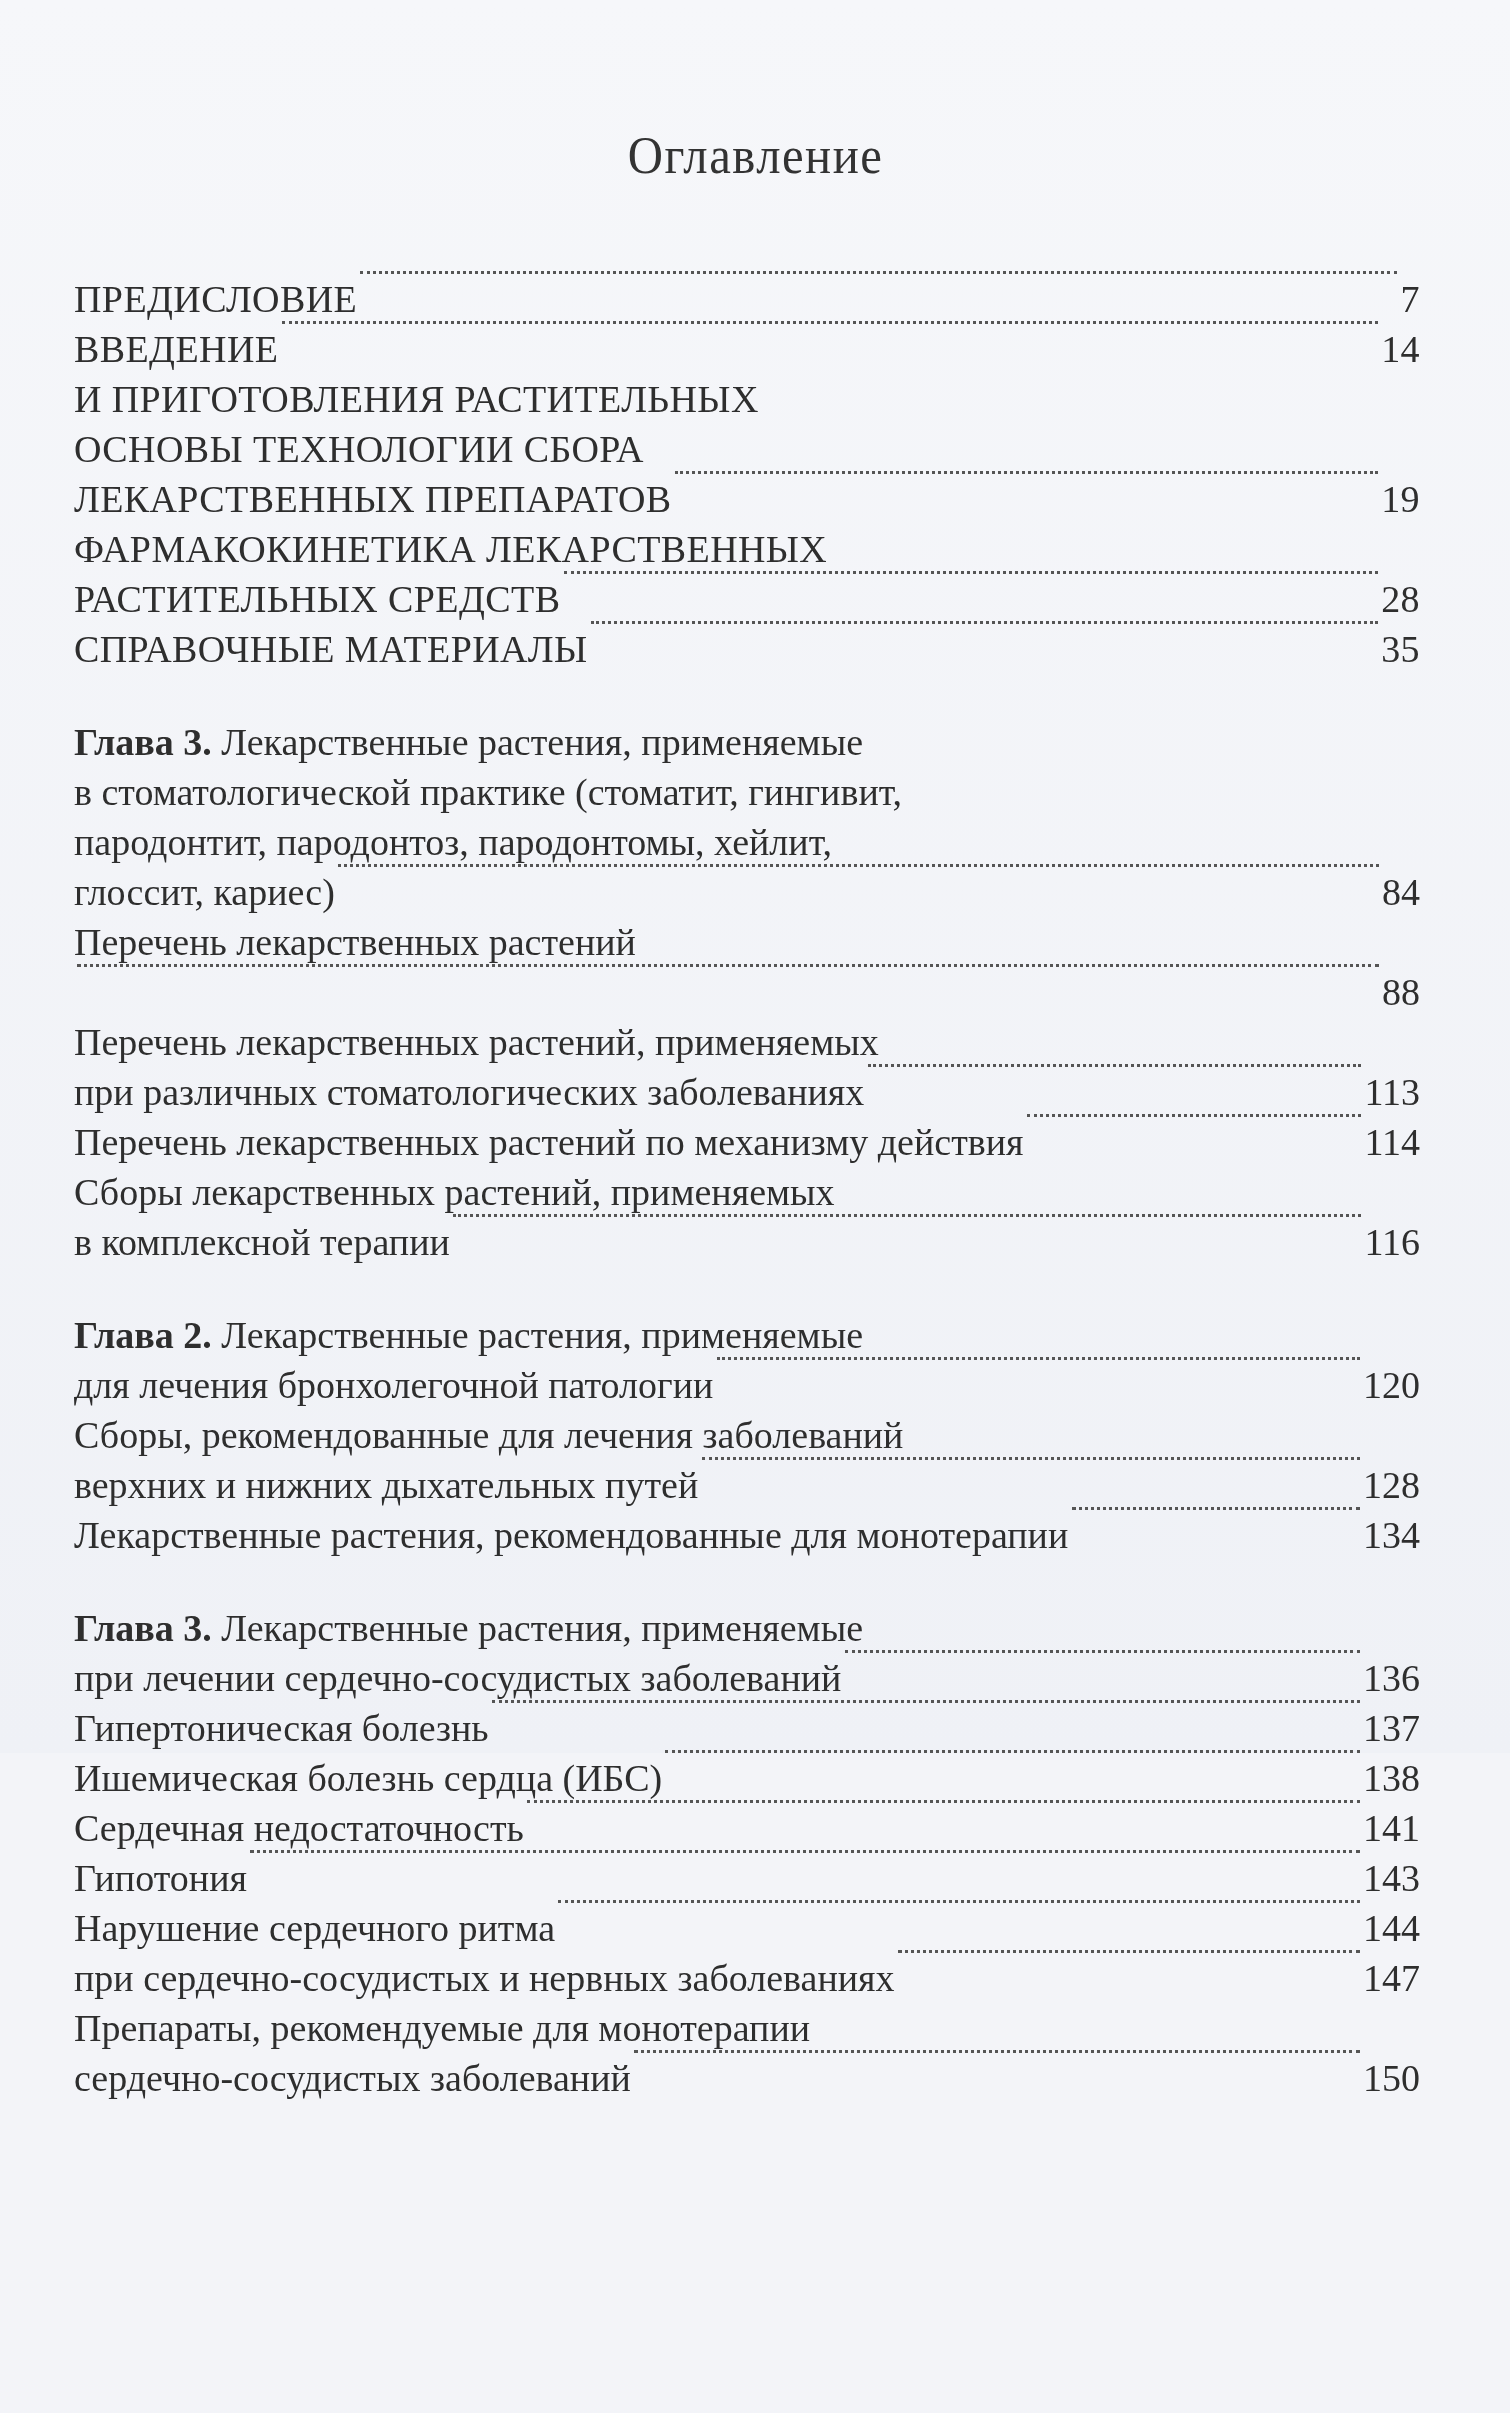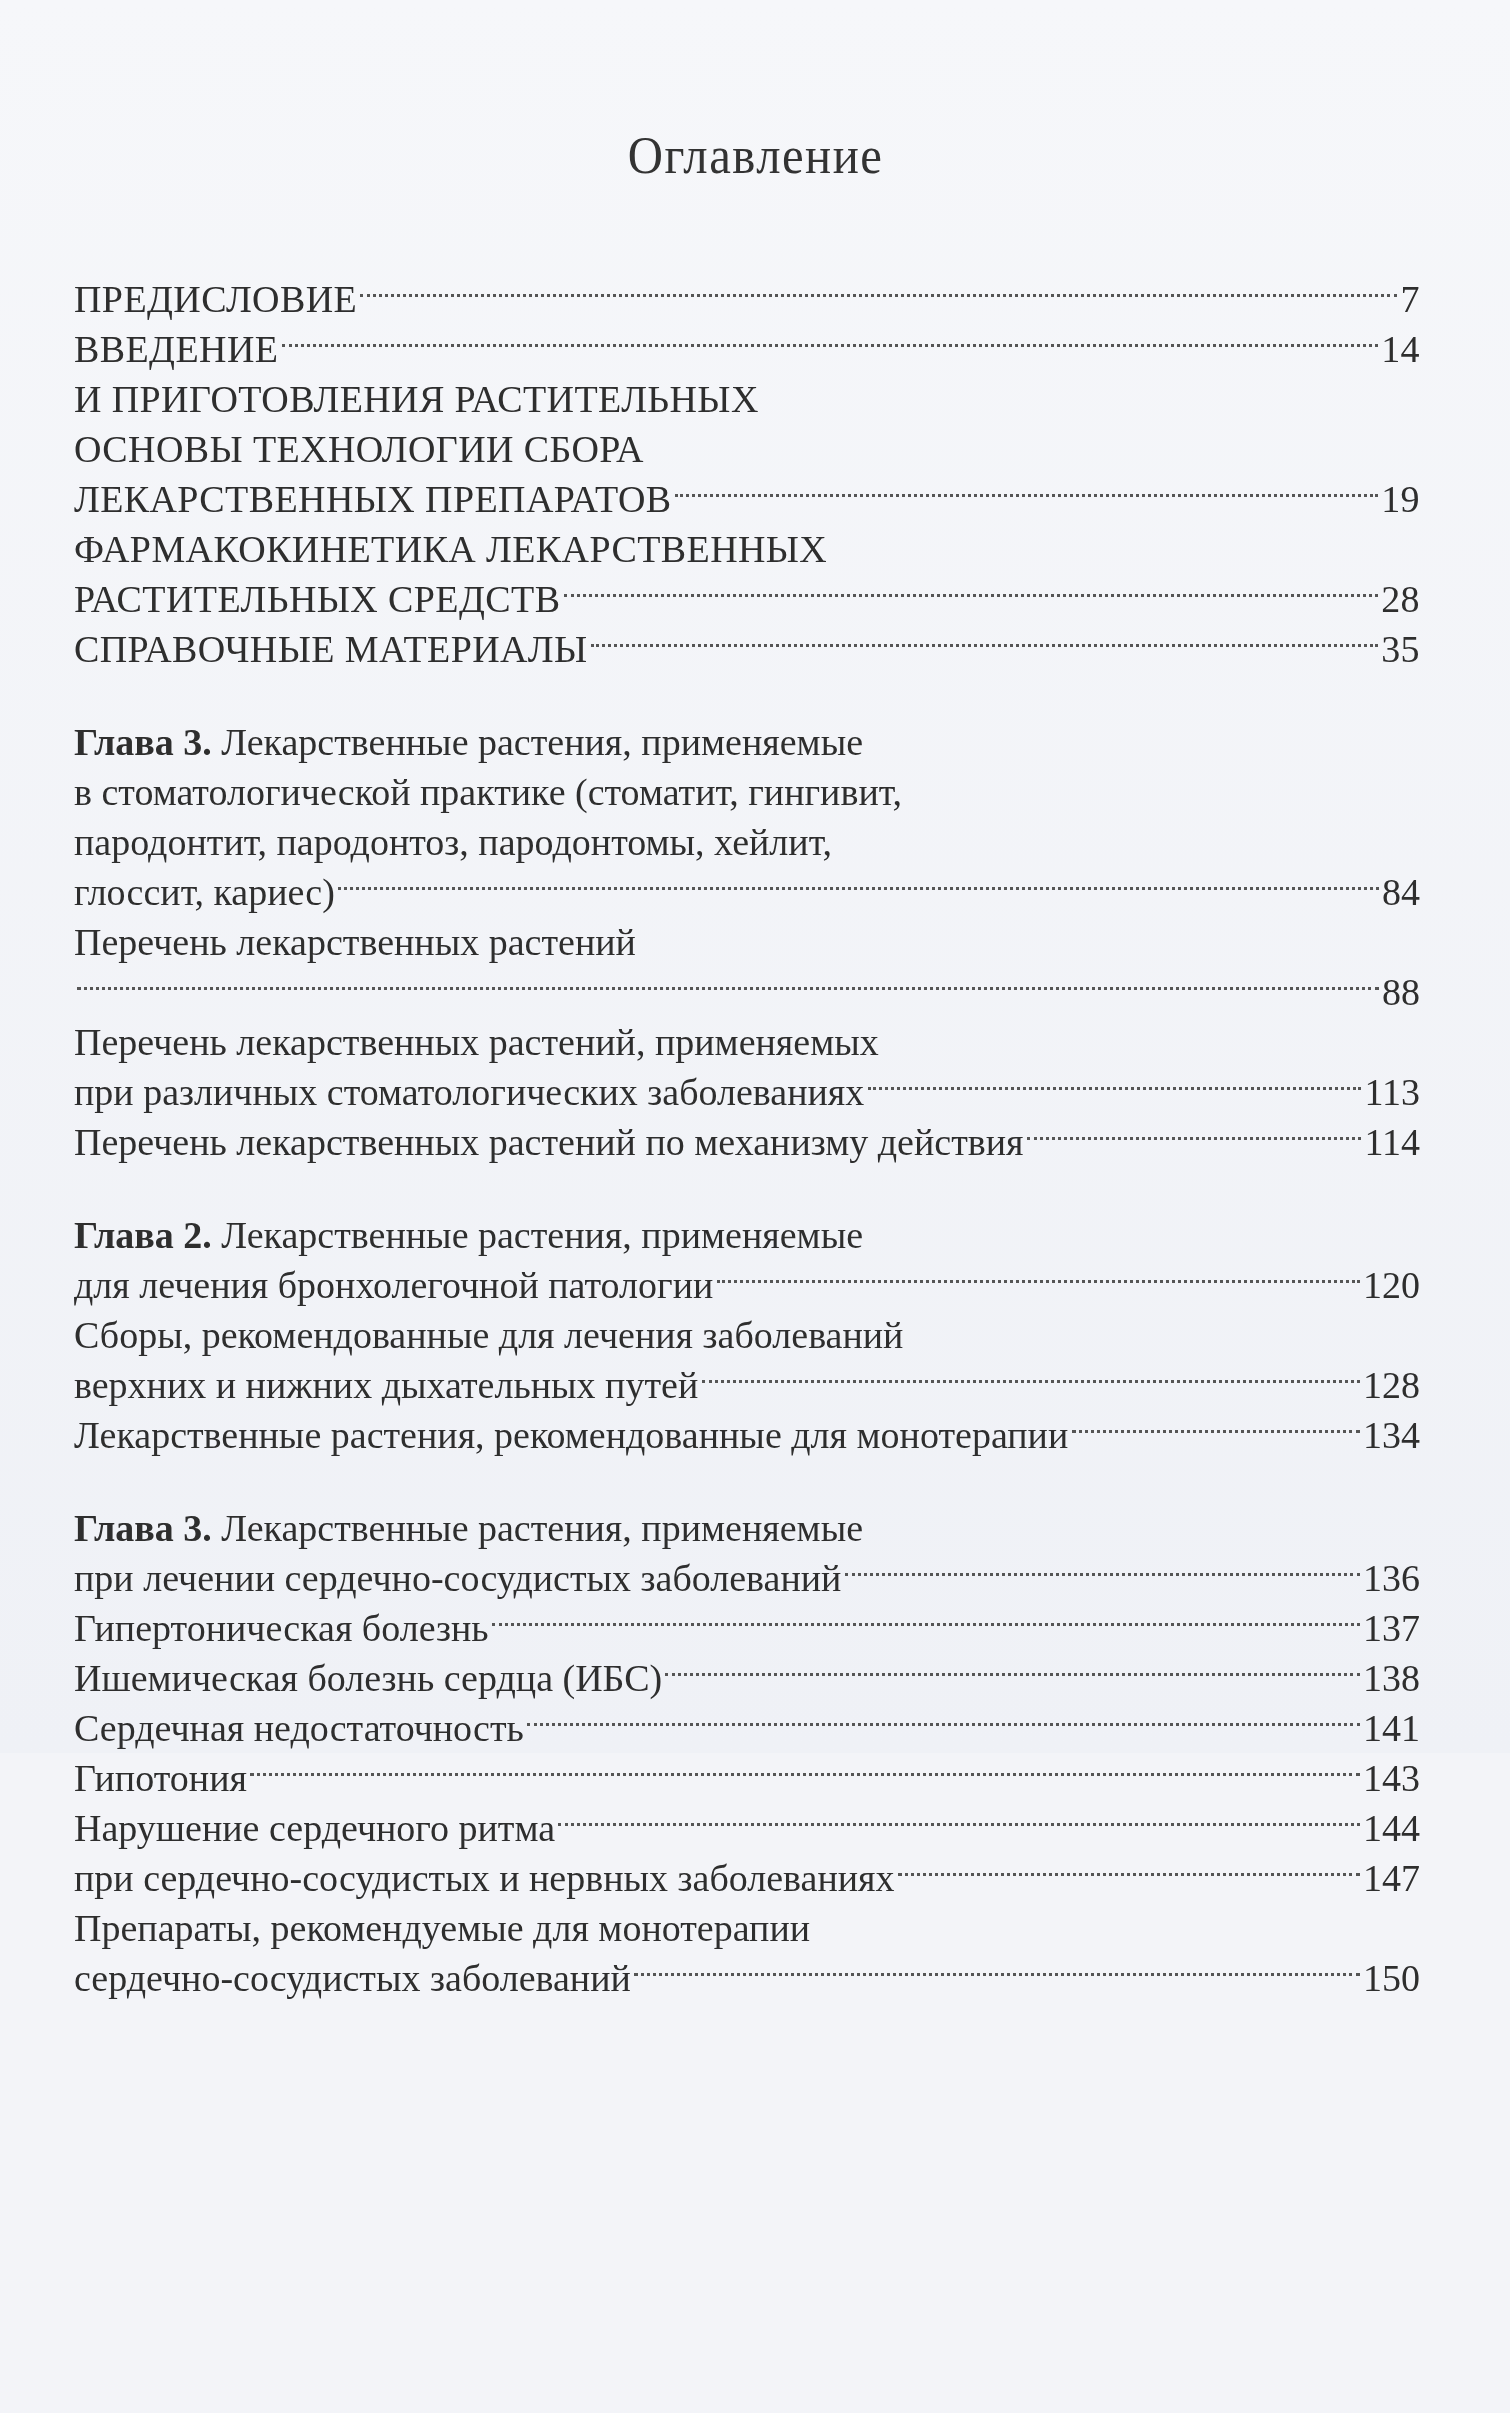--- a/index.html
+++ b/index.html
@@ -12,21 +12,21 @@
   }
   .page { position: absolute; left: 0; top: 0; width: 1511px; height: 1753px;
     background: linear-gradient(180deg, #f6f7fa 0%, #eff1f6 100%); }
   .title {
     position: absolute; top: 89px; left: 0; width: 1511px; text-align: center;
     font-size: 53px; letter-spacing: 1.6px; color: #333; font-weight: normal;
     transform: scaleX(0.92);
   }
   .toc { position: absolute; left: 74px; top: 274px; width: 1346px; }
   .line {
-    display: flex; align-items: center; height: 50px; line-height: 50px;
+    display: flex; align-items: flex-start; height: 50px; line-height: 50px;
     font-size: 38px; white-space: nowrap;
   }
   .line .txt { flex: 0 0 auto; }
   .line .leader {
     flex: 1 1 auto; overflow: hidden; margin: 0 3.3px;
     border-bottom: 3.3px dotted #555; height: 0; align-self: auto;
     position: relative; top: -3.3px;
   }
   .line .pg { flex: 0 0 auto; text-align: right; }
   .caps { letter-spacing: 0.4px; }
@@ -115,20 +115,30 @@
         <span class="txt">при различных стоматологических заболеваниях</span>
         <span class="leader"></span>
         <span class="pg">113</span>
       </div>
     </div>
     <div class="line">
       <span class="txt">Перечень лекарственных растений по механизму действия</span>
       <span class="leader"></span>
       <span class="pg">114</span>
     </div>
+    <div>
+      <div class="line">
+          <span class="txt">Сборы лекарственных растений, применяемых</span>
+        </div>
+      <div class="line">
+        <span class="txt">в комплексной терапии</span>
+        <span class="leader"></span>
+        <span class="pg">116</span>
+      </div>
+    </div>
 
     <div class="gap"></div>
 
     <div>
       <div class="line">
           <span class="txt"><b class="bold">Глава 2.</b> <span>Лекарственные растения, применяемые</span></span>
         </div>
       <div class="line">
         <span class="txt">для лечения бронхолегочной патологии</span>
         <span class="leader"></span>

